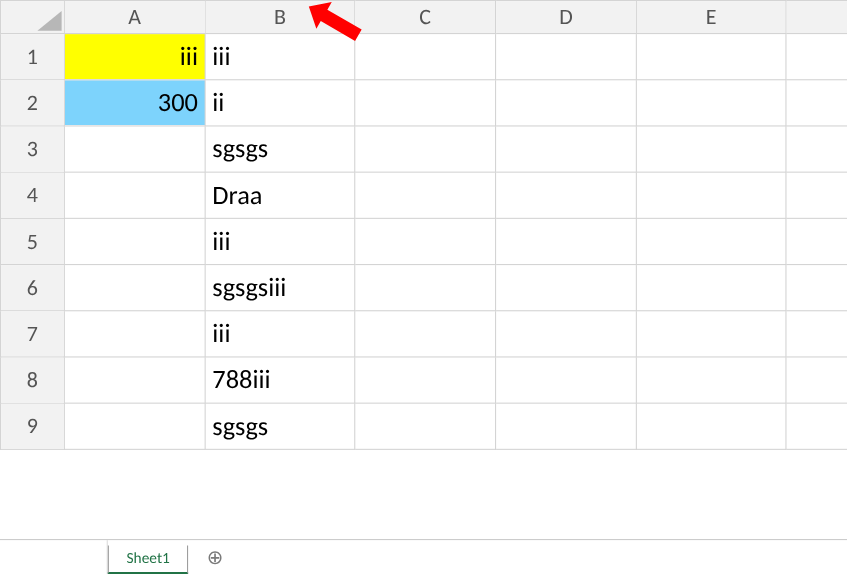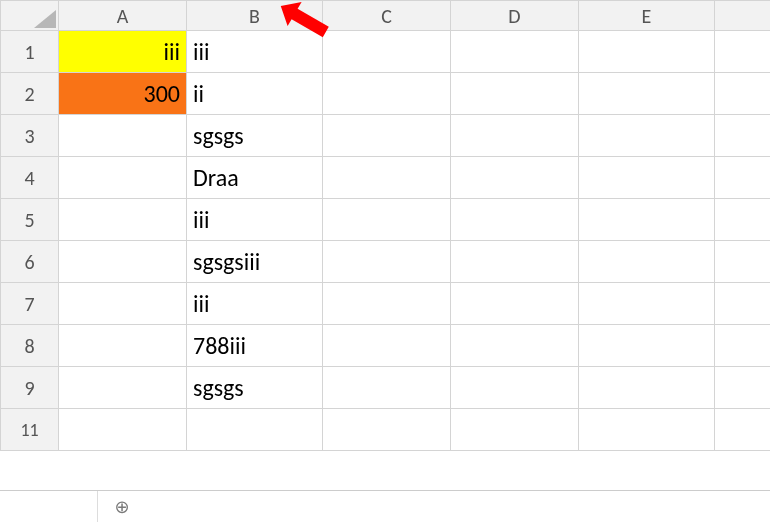--- a/index.html
+++ b/index.html
@@ -62,21 +62,21 @@
   }
   col.colA { width: 128px; }
   col.colB { width: 136px; }
   col.colC { width: 128px; }
   col.colD { width: 128px; }
   col.colE { width: 136px; }
   col.colF { width: 56px; }
   td.right { text-align: right; padding-right: 10px; }
   td.left { text-align: left; padding-left: 6px; }
   .fill-yellow { background: #ffff00; }
-  .fill-green { background: #f97316; }
+  .fill-green { background: #7dd3fc; }
   .partial-row td, .partial-row th { height: 20px; }
   .arrow {
     position: absolute;
     left: 275px;
     top: -6px;
     pointer-events: none;
   }
   .arrow svg { width: 60px; height: 52px; }
   .btn-replace {
     position: absolute;
@@ -233,40 +233,34 @@
     </tr>
     <tr>
       <th class="rowhdr">9</th>
       <td></td>
       <td class="left">sgsgs</td>
       <td></td>
       <td></td>
       <td></td>
       <td></td>
     </tr>
-    <tr class="partial-row">
-      <th class="rowhdr" style="font-size:18px;">11</th>
-      <td></td>
-      <td></td>
-      <td></td>
-      <td></td>
-      <td></td>
-      <td></td>
-    </tr>
   </tbody>
     </table>
 
   <div class="arrow">
     <svg viewBox="0 0 60 52">
       <g transform="rotate(210 30 26)">
         <polygon points="6,20 42,20 42,12 58,26 42,40 42,32 6,32" fill="#ff0000"></polygon>
       </g>
     </svg>
   </div>
 
 </div>
 
 <div class="tab-bar">
   <div class="tab-spacer"></div>
+  <div class="sheet-tab">
+    <span>Sheet1</span>
+  </div>
   <div class="add-sheet">
     <span>⊕</span>
   </div>
 </div>
 
 </body></html>

